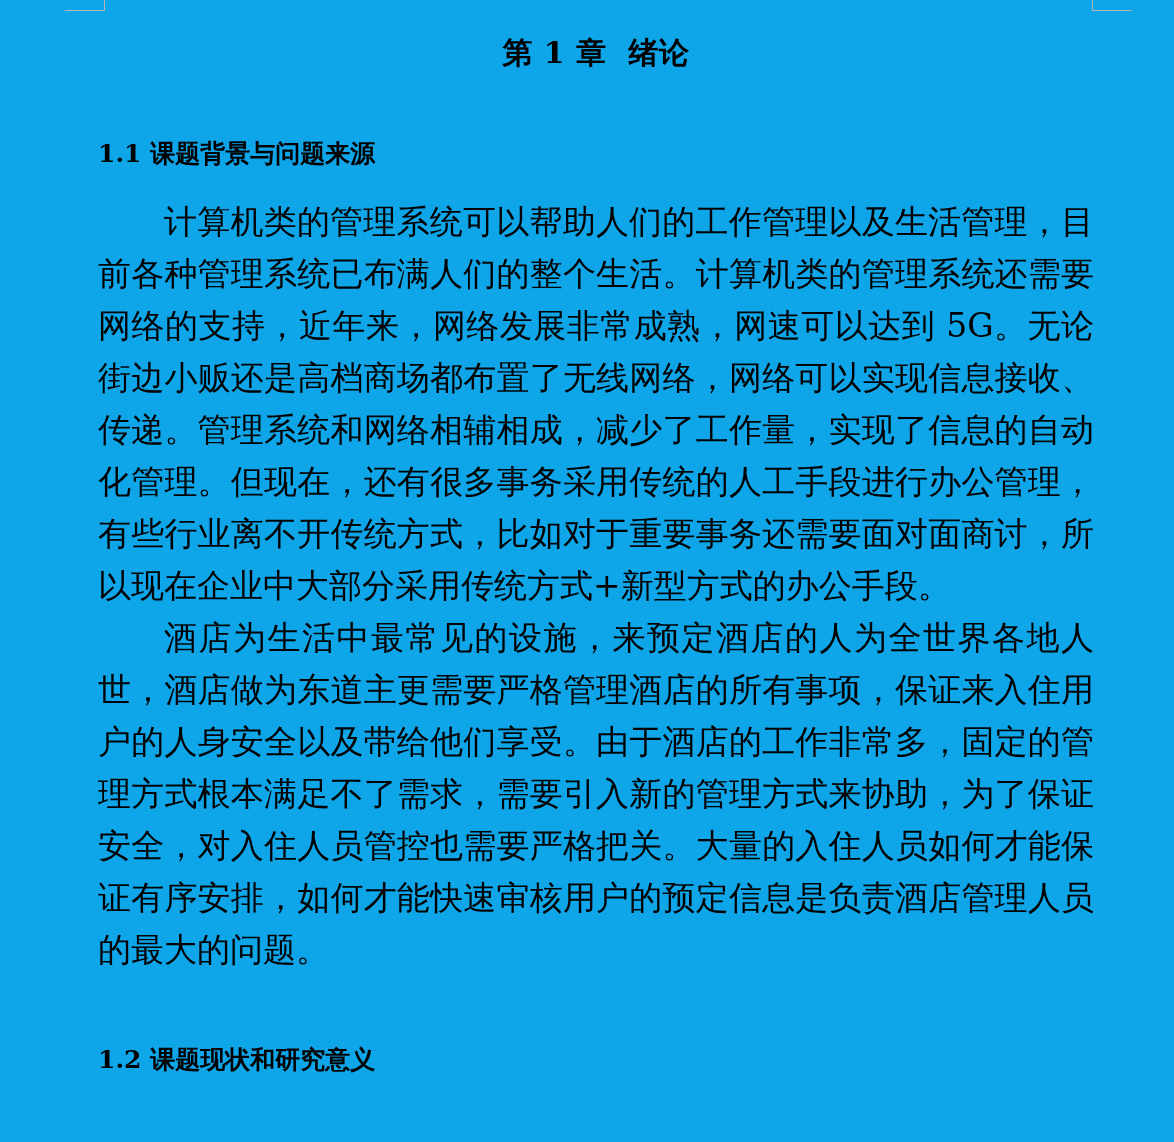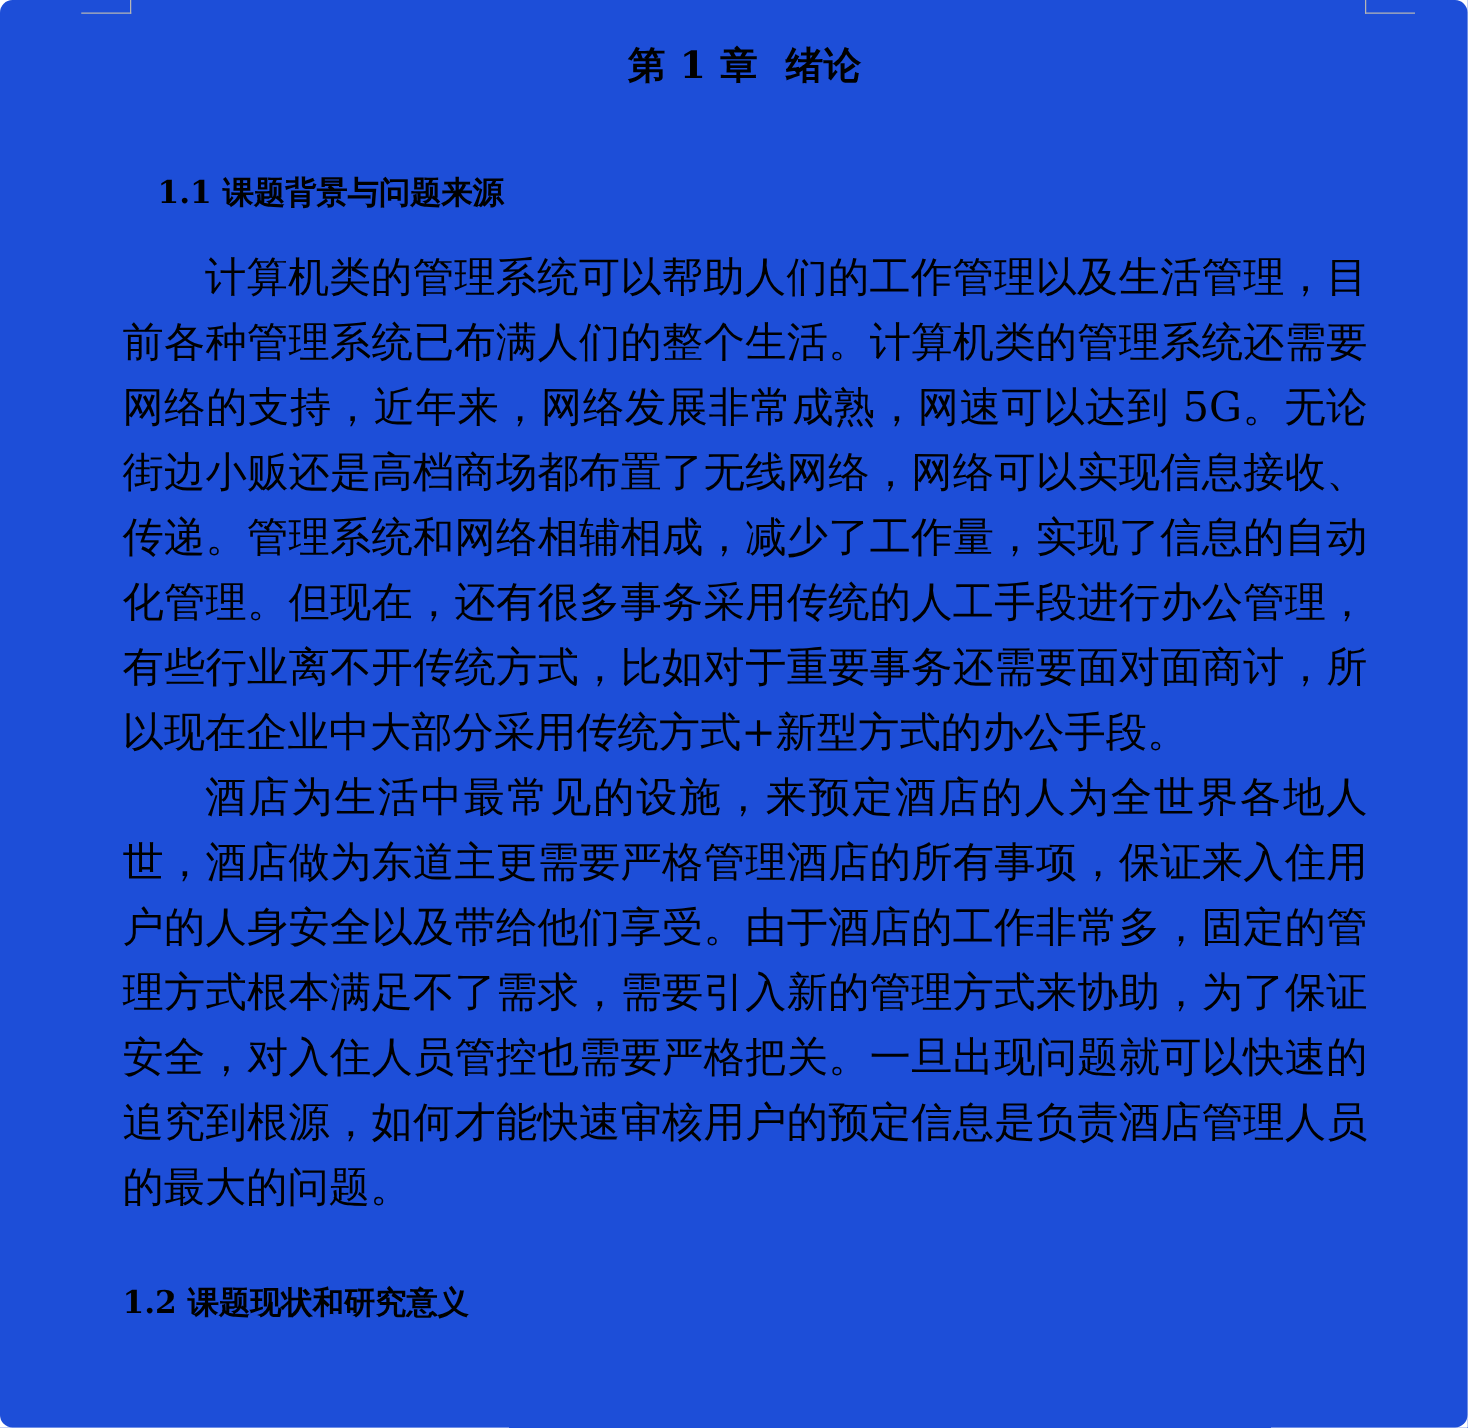--- a/index.html
+++ b/index.html
@@ -12,22 +12,21 @@
     height: 1142px;
     position: relative;
     overflow: hidden;
     font-family: "DejaVu Serif", "Liberation Serif", serif;
     color: #000000;
   }
 
   .page {
     position: absolute;
     inset: 0;
-    background: #1d4ed8;
-    border-radius: 10px;
+    background: #0ea5e9;
   }
 
   
   .corner {
     position: absolute;
     width: 40px;
     height: 12px;
   }
   .corner .h {
     position: absolute;
@@ -67,22 +66,22 @@
     margin-bottom: 0;
     white-space: pre;
   }
 
   .heading2 {
     font-size: 25px;
     font-weight: bold;
     line-height: 1;
     white-space: pre;
   }
-  .h-1-1 { margin-top: 73px; margin-left: 28px; }
-  .h-1-2 { margin-top: 53px; }
+  .h-1-1 { margin-top: 73px; }
+  .h-1-2 { margin-top: 71px; }
 
   .para {
     font-size: 33px;
     line-height: 52px;
     text-align: justify;
     text-align-last: left;
     text-justify: inter-character;
     text-indent: 2em;
     margin: 0;
     word-break: break-all;
@@ -107,19 +106,19 @@
   </div>
 
   <div class="content">
 
     <h1 class="chapter-title">第 1 章  绪论</h1>
 
     <h2 class="heading2 h-1-1">1.1 课题背景与问题来源</h2>
 
     <p class="para p1">计算机类的管理系统可以帮助人们的工作管理以及生活管理，目前各种管理系统已布满人们的整个生活。计算机类的管理系统还需要网络的支持，近年来，网络发展非常成熟，网速可以达到 5G。无论街边小贩还是高档商场都布置了无线网络，网络可以实现信息接收、传递。管理系统和网络相辅相成，减少了工作量，实现了信息的自动化管理。但现在，还有很多事务采用传统的人工手段进行办公管理，有些行业离不开传统方式，比如对于重要事务还需要面对面商讨，所以现在企业中大部分采用传统方式+新型方式的办公手段。</p>
 
-    <p class="para p2">酒店为生活中最常见的设施，来预定酒店的人为全世界各地人世，酒店做为东道主更需要严格管理酒店的所有事项，保证来入住用户的人身安全以及带给他们享受。由于酒店的工作非常多，固定的管理方式根本满足不了需求，需要引入新的管理方式来协助，为了保证安全，对入住人员管控也需要严格把关。一旦出现问题就可以快速的追究到根源，如何才能快速审核用户的预定信息是负责酒店管理人员的最大的问题。</p>
+    <p class="para p2">酒店为生活中最常见的设施，来预定酒店的人为全世界各地人世，酒店做为东道主更需要严格管理酒店的所有事项，保证来入住用户的人身安全以及带给他们享受。由于酒店的工作非常多，固定的管理方式根本满足不了需求，需要引入新的管理方式来协助，为了保证安全，对入住人员管控也需要严格把关。大量的入住人员如何才能保证有序安排，如何才能快速审核用户的预定信息是负责酒店管理人员的最大的问题。</p>
 
     <h2 class="heading2 h-1-2">1.2 课题现状和研究意义</h2>
 
 
   </div>
 </div>
 
 </body></html>

